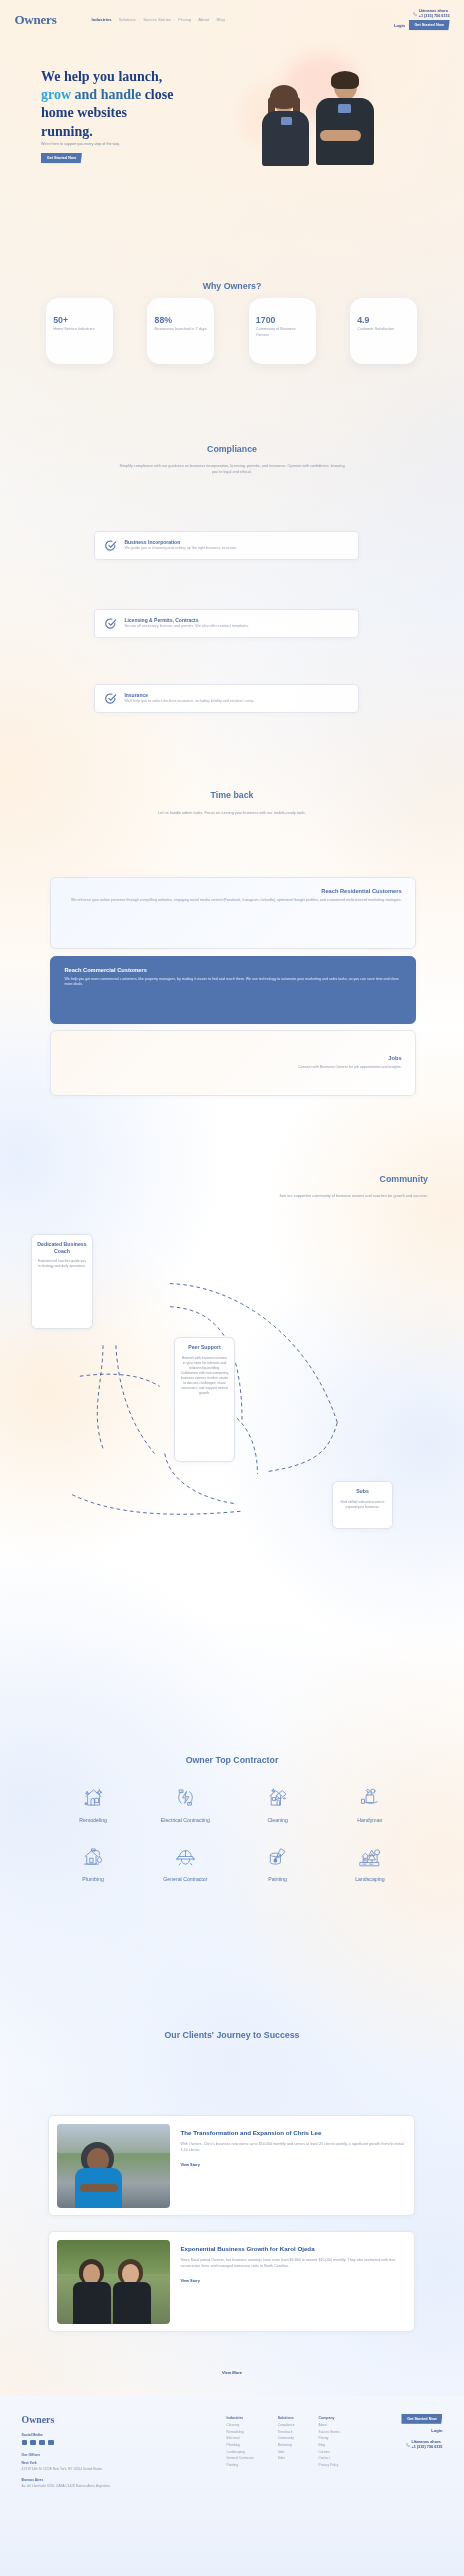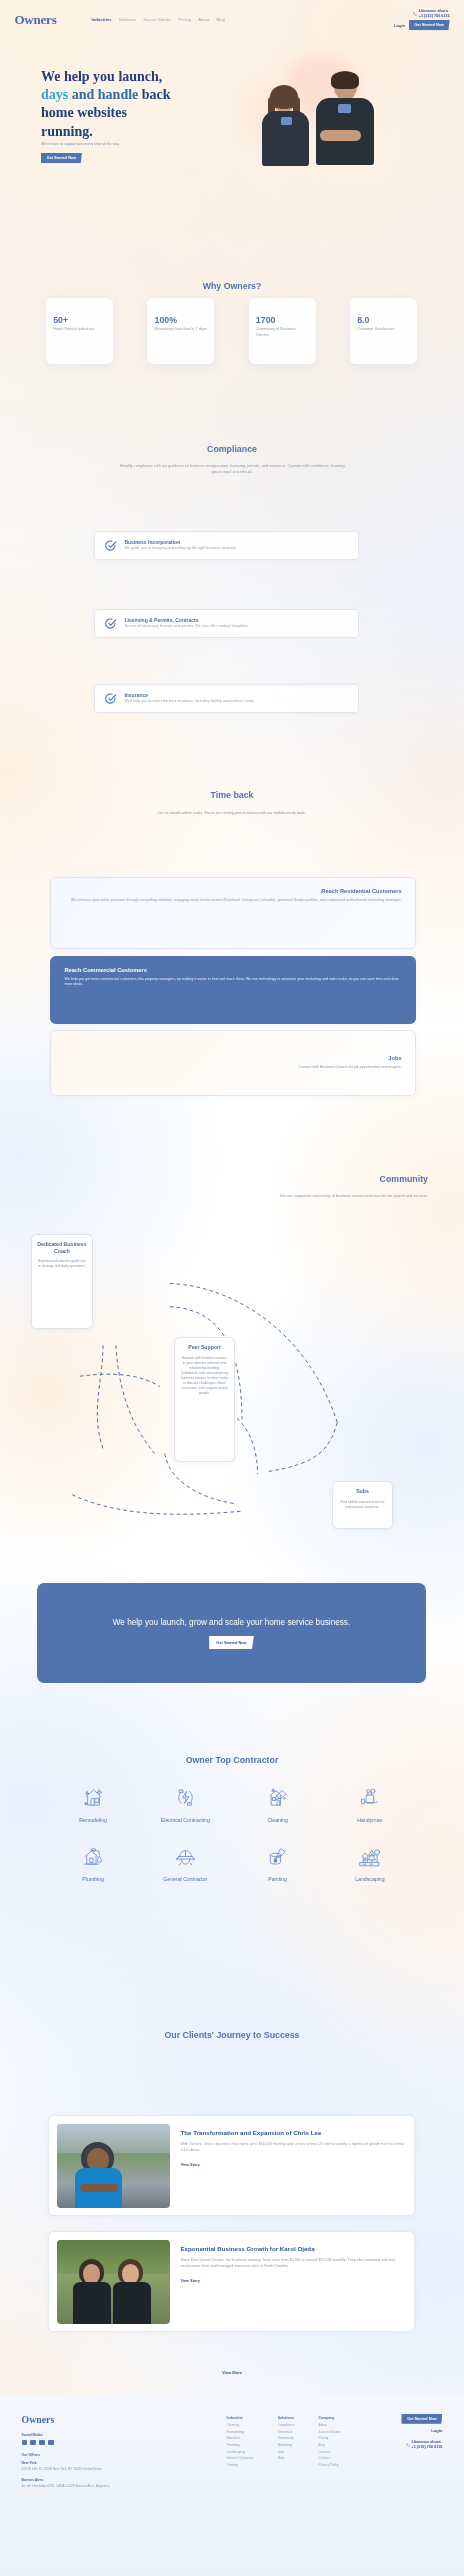--- a/index.html
+++ b/index.html
@@ -62,21 +62,21 @@
   .head{position:absolute;border-radius:50%;}
   .torso{position:absolute;border-radius:13.4px 13.4px 3.1px 3.1px;}
 
   
   .sec-title{text-align:center;font-size:8.8px;font-weight:700;color:#5274ae;}
   .sec-sub{text-align:center;font-size:3.8px;color:#8c97ab;line-height:1.55;}
 
   
   .stats{position:absolute;top:298px;left:46px;width:371px;
          display:flex;justify-content:space-between;}
-  .stat{width:67px;height:66px;background:rgba(255,255,255,.92);border-radius:6px;
+  .stat{width:67px;height:66px;background:rgba(255,255,255,.92);border-radius:13px;
         box-shadow:0 2.1px 8.2px rgba(120,140,180,.12);padding:16.5px 7.2px 0 7.2px;}
   .stat .num{font-size:8.8px;font-weight:700;color:#5274ae;margin-bottom:2.6px;}
   .stat .lbl{font-size:3.8px;color:#93a0b6;line-height:1.45;}
 
   
   .card{background:rgba(255,255,255,.9);border:0.5px solid #e2e6ec;border-radius:4.6px;
         display:flex;align-items:center;gap:6.7px;padding:6.7px 9.3px;
         box-shadow:0 1px 4.1px rgba(130,150,185,.07);}
   .card .ck{width:13.4px;height:13.4px;flex:none;}
   .card h3{font-size:5px;font-weight:700;color:#4a6aa5;margin-bottom:1px;}
@@ -167,21 +167,21 @@
       <div class="hdr-actions">
         <a class="login">Login</a>
         <button class="btn-pri">Get Started Now</button>
       </div>
     </div>
   </div>
 
   <div class="hero">
     <h1>
       <span>We help you launch,</span><br>
-      <span class="cy">days</span><span class="mid"> and handle </span><span>back</span><br>
+      <span class="cy">grow</span><span class="mid"> and handle </span><span>close</span><br>
       <span>home websites</span><br>
       <span>running.</span>
     </h1>
     <div class="hero-sub">We're here to support you every step of the way.</div>
     <button class="btn-pri hero-cta">Get Started Now</button>
 
     <div class="hero-art">
       <div class="glow" style="left:49px;top:3.1px;width:77px;height:67px;background:#ffd9cf;opacity:.75;"></div>
       <div class="glow" style="left:5.2px;top:31px;width:67px;height:67px;background:#ffe6d4;opacity:.6;"></div>
 
@@ -205,29 +205,29 @@
   </div>
 
   <div style="position:absolute;top:281px;width:464px;" class="sec-title">Why Owners?</div>
 
   <div class="stats">
     <div class="stat">
       <div class="num">50+</div>
       <div class="lbl">Home Service Industries</div>
     </div>
     <div class="stat">
-      <div class="num">100%</div>
+      <div class="num">88%</div>
       <div class="lbl">Businesses launched in 7 days</div>
     </div>
     <div class="stat">
       <div class="num">1700</div>
       <div class="lbl">Community of Business Owners</div>
     </div>
     <div class="stat">
-      <div class="num">8.0</div>
+      <div class="num">4.9</div>
       <div class="lbl">Customer Satisfaction</div>
     </div>
   </div>
 
   <div style="position:absolute;top:444px;width:464px;" class="sec-title">Compliance</div>
   <div style="position:absolute;top:464px;left:116px;width:232px;" class="sec-sub">Simplify compliance with our guidance on business incorporation, licensing, permits, and insurance. Operate with confidence, knowing you're legal and ethical.</div>
 
   <div class="card" style="position:absolute;left:94px;top:531px;width:265px;">
     <svg class="ck" viewBox="0 0 32 32" fill="none" stroke="#5274ae" stroke-width="2.6" stroke-linecap="round">
       <path d="M26 14.5A11 11 0 1 1 19 5.4"></path>
@@ -301,24 +301,20 @@
   </div>
   <div class="cnode" style="left:174px;top:1337px;width:61px;height:125px;">
     <h4>Peer Support</h4>
     <p>Network with business owners in your state for referrals and relationship-building. Collaborate with non-competing business owners in other states to discuss challenges, share successes, and support mutual growth.</p>
   </div>
   <div class="cnode" style="left:332px;top:1481px;width:61px;height:48px;">
     <h4>Subs</h4>
     <p>Find skilled subcontractors to expand your business.</p>
   </div>
 
-  <div class="cta">
-    <h2>We help you launch, grow and scale your home service business.</h2>
-    <button class="btn-wht">Get Started Now</button>
-  </div>
 
   <div style="position:absolute;top:1755px;width:464px;" class="sec-title">Owner Top Contractor</div>
 
   <div class="ind-grid">
     <div class="ind">
       <svg viewBox="0 0 64 64" fill="none" stroke="#6d8fc9" stroke-width="2" stroke-linejoin="round" stroke-linecap="round">
         <path d="M14 30 32 14l18 16"></path>
           <path d="M18 30v20h28V30"></path>
           <rect x="36" y="34" width="8" height="10"></rect>
           <path d="M26 50V38a4 4 0 0 1 8 0v12"></path>

